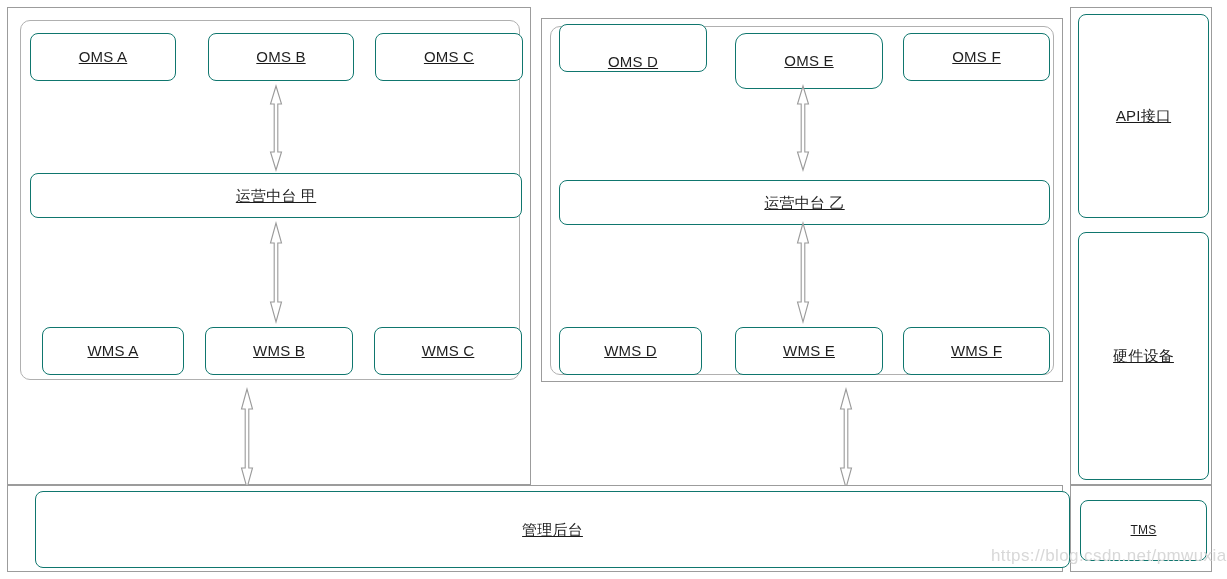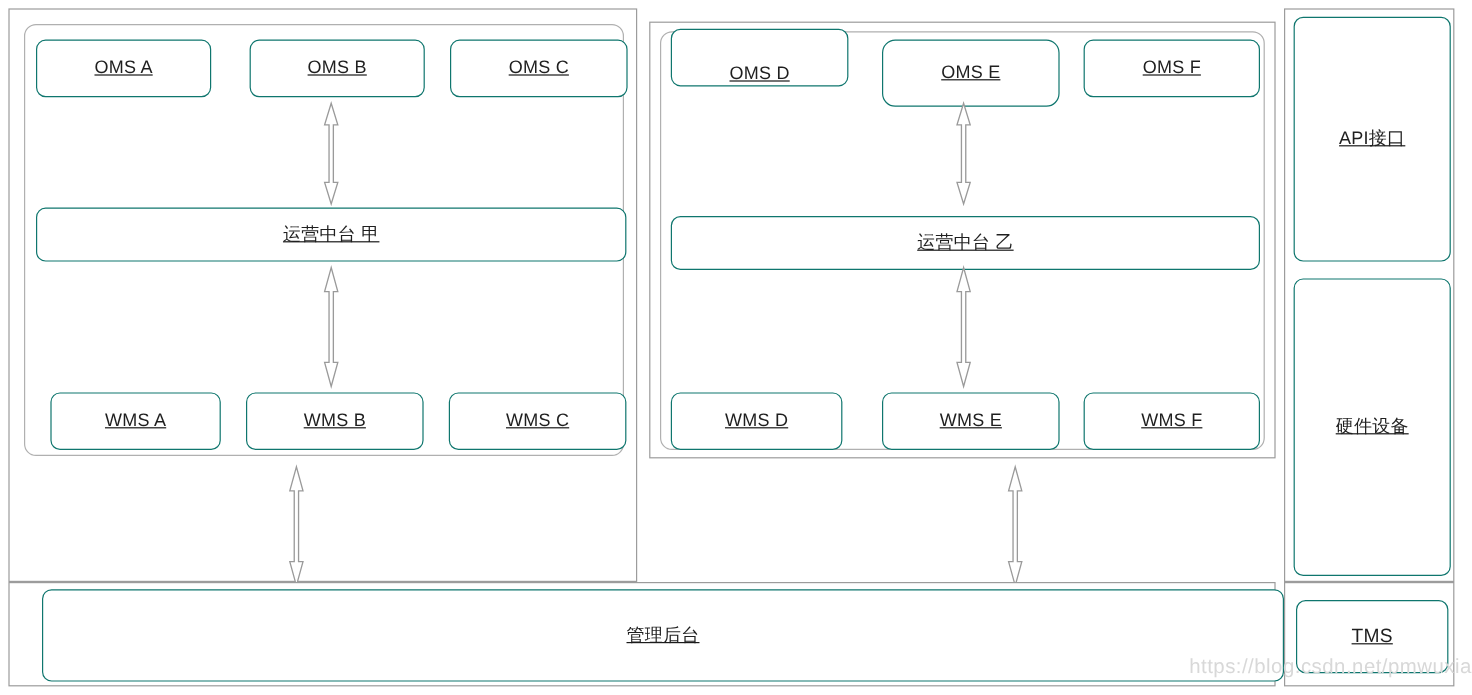--- a/index.html
+++ b/index.html
@@ -49,21 +49,21 @@
     font-size: 15px;
     line-height: 1.2;
     letter-spacing: 0.2px;
     color: #1f1f1f;
     white-space: nowrap;
   }
   .label.cn {
     font-size: 15px;
   }
   .label.small {
-    font-size: 16px;
+    font-size: 12px;
   }
 
   
   .arrow { position: absolute; }
   .arrow svg { display: block; overflow: visible; }
 
   
   .watermark {
     position: absolute;
     font-size: 17px;

